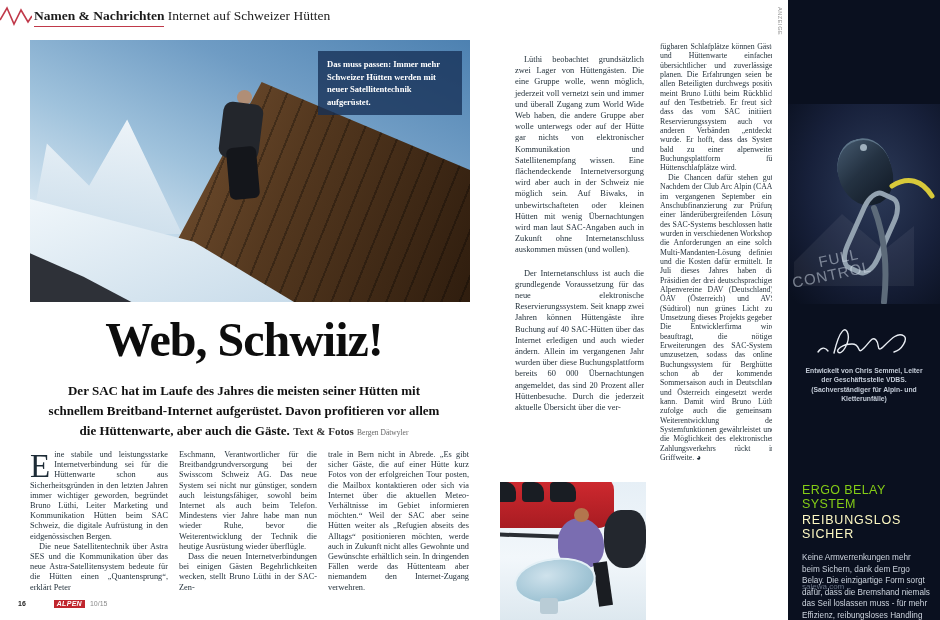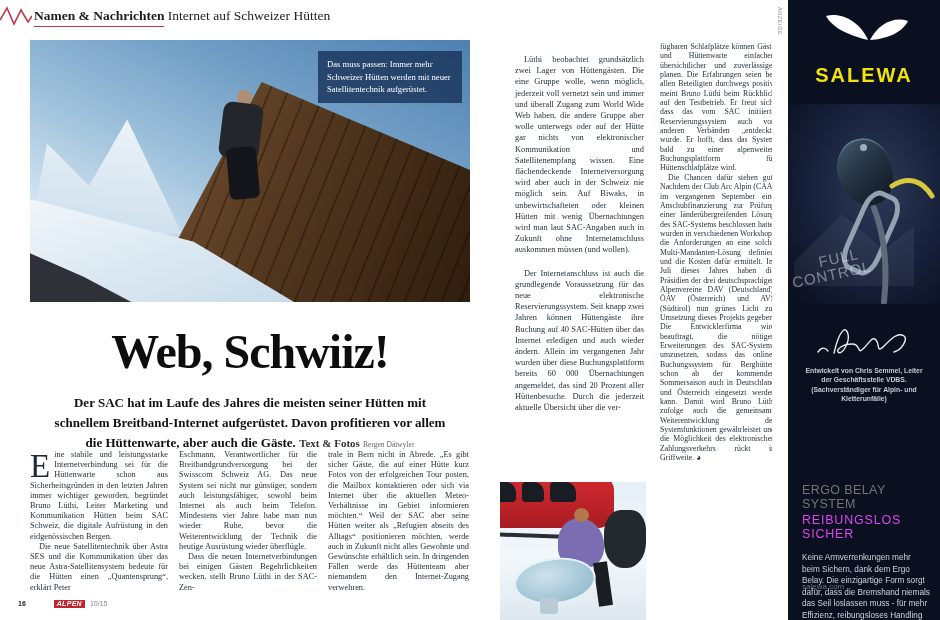--- a/index.html
+++ b/index.html
@@ -30,24 +30,24 @@
     background:repeating-linear-gradient(112deg, rgba(0,0,0,.28) 0 2px, rgba(0,0,0,0) 2px 17px),
                linear-gradient(112deg,#7a5534 0%,#54381f 45%,#2f1d0e 100%);
     clip-path:polygon(0 100%, 36% 0, 100% 40%, 100% 100%); }
   .p1-roof-edge { position:absolute; right:0; bottom:0; width:74%; height:84%;
     background:linear-gradient(112deg, rgba(255,255,255,.55), rgba(255,255,255,0) 18%);
     clip-path:polygon(0 100%, 36% 0, 100% 40%, 100% 100%); }
   .p1-person-head { position:absolute; left:47%; top:19%; width:15px; height:15px; border-radius:50%; background:#b08e76; }
   .p1-person-body { position:absolute; left:43.5%; top:24%; width:40px; height:56px; background:#23262c; border-radius:9px; transform:rotate(7deg); }
   .p1-person-legs { position:absolute; left:45%; top:41%; width:30px; height:52px; background:#14161b; border-radius:6px; transform:rotate(-5deg); }
   .p1-caption { position:absolute; top:11px; right:8px; width:126px; padding:7px 9px;
-    background:rgba(22,48,86,.78); color:#ffffff; font-weight:normal; font-size:8.6px; line-height:12.6px; }
-
-  
-  .head-block { position:absolute; left:30px; top:312px; width:440px; text-align:center;margin-top:12px; }
+    background:rgba(22,48,86,.78); color:#ffffff; font-weight:bold; font-size:8.6px; line-height:12.6px; }
+
+  
+  .head-block { position:absolute; left:24px; top:312px; width:440px; text-align:center; }
   .head-title { margin:0; font-size:48px; font-weight:bold; letter-spacing:-1px; color:#0d0d0d; }
   .standfirst { margin:14px auto 0; width:408px; font-size:13px; font-weight:bold; line-height:20px; color:#111; }
   .byline-label { font-size:11px; font-weight:bold; color:#333; }
   .byline-name { font-size:7.5px; font-weight:normal; color:#666; }
 
   
   .bodycol { position:absolute; top:450px; font-size:8.3px; line-height:10.2px; text-align:justify; color:#24323c; }
   .bodycol p { margin:0; }
   .bodycol p.indent { text-indent:9px; }
   .col1 { left:30px;  width:138px; }
@@ -104,22 +104,22 @@
   .ad-device-pin { position:absolute; top:40px; left:72px; width:7px; height:7px; border-radius:50%; background:#9fb0bd; }
   .ad-carabiner { position:absolute; top:86px; left:64px; width:28px; height:76px; transform:rotate(24deg);
     border:5px solid #93a2b0; border-radius:13px / 22px; background:transparent; }
   .ad-tagline { position:absolute; left:2px; bottom:22px; transform:rotate(-12deg);
     color:rgba(215,225,238,.5); font-size:15px; letter-spacing:1px; line-height:15px; }
   .ad-tagline-l1 { padding-left:30px; }
   .ad-signature { position:absolute; top:322px; left:0; width:152px; text-align:center; }
   .ad-sig-caption { position:absolute; top:366px; left:12px; width:128px; text-align:center;
     font-size:6.8px; font-weight:bold; line-height:9.4px; color:#c3cbd7; }
   .ad-titleblock { position:absolute; top:483px; left:14px; width:128px; }
-  .ad-title { font-size:12.5px; letter-spacing:.4px; color:#737373; }
-  .ad-subtitle { font-size:12.5px; letter-spacing:.8px; color:#d946ef; margin-top:2px; }
+  .ad-title { font-size:12.5px; letter-spacing:.4px; color:#84cc16; }
+  .ad-subtitle { font-size:12.5px; letter-spacing:.8px; color:#fef9c3; margin-top:2px; }
   .ad-bodytext { margin-top:11px; font-size:8.2px; line-height:11.6px; color:#ccd3dd; }
   .ad-url { position:absolute; top:582px; left:14px; font-size:8px; color:#69738420; color:#6a7486; }
 
   
   .pagefooter { position:absolute; left:18px; top:600px; font-family:"Liberation Sans", sans-serif; font-size:7px; }
   .page-number { font-weight:bold; color:#222; }
   .mag-logo { display:inline-block; margin-left:26px; background:#c0262e; color:#fff;
     font-weight:bold; font-style:italic; font-size:7px; padding:0 3px 1px; letter-spacing:.3px; }
   .mag-issue { color:#8a8a8a; margin-left:3px; }
 </style>
@@ -194,27 +194,20 @@
     <div class="p2-legs"></div>
     <div class="p2-dish"></div>
     <div class="p2-dish-foot"></div>
   </div>
 
   <div class="ad-gutter">
     <div class="ad-gutter-label">ANZEIGE</div>
   </div>
 
   <div class="ad">
-    <div class="ad-logo">
-      <svg width="104" height="46" viewBox="0 0 104 46">
-        <path d="M14,4 C30,0 48,10 56,28 C40,24 22,18 14,4 Z" fill="#ffffff"></path>
-        <path d="M96,9 C82,4 66,12 58,28 C74,27 90,21 96,9 Z" fill="#ffffff"></path>
-      </svg>
-      <span class="ad-brand">SALEWA</span>
-    </div>
 
     <div class="ad-product">
       <div class="ad-facet1"></div>
       <div class="ad-device"></div>
       <div class="ad-device-pin"></div>
       <div class="ad-carabiner"></div>
       <svg width="152" height="200" viewBox="0 0 152 200" style="position:absolute;left:0;top:0;">
         <path d="M104,82 C120,72 134,76 144,92" fill="none" stroke="#d8c93a" stroke-width="5" stroke-linecap="round"></path>
         <path d="M86,104 C96,130 100,160 96,198" fill="none" stroke="#5d6b7a" stroke-width="6" stroke-linecap="round"></path>
       </svg>

